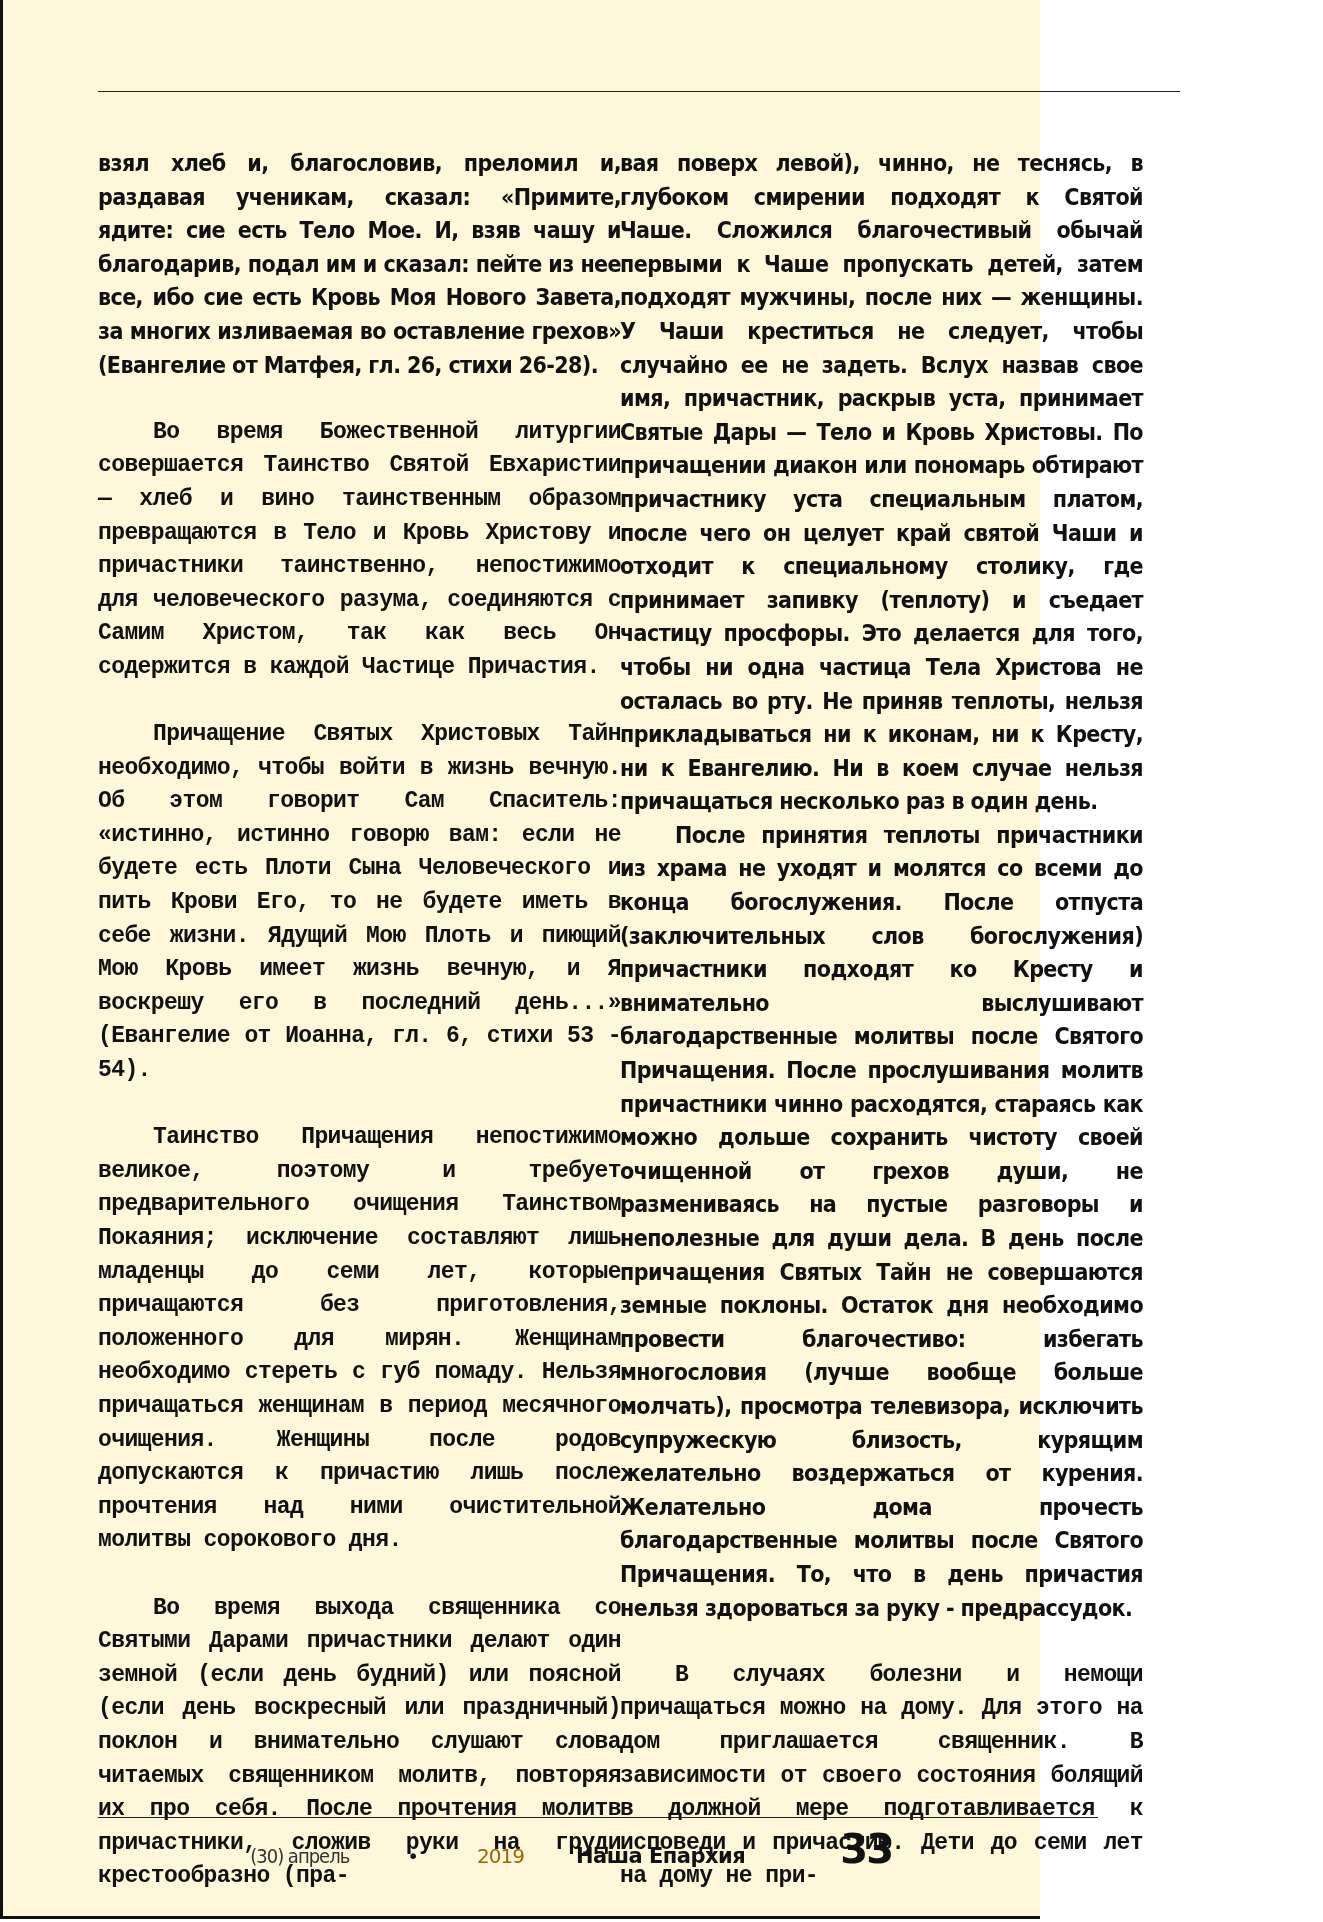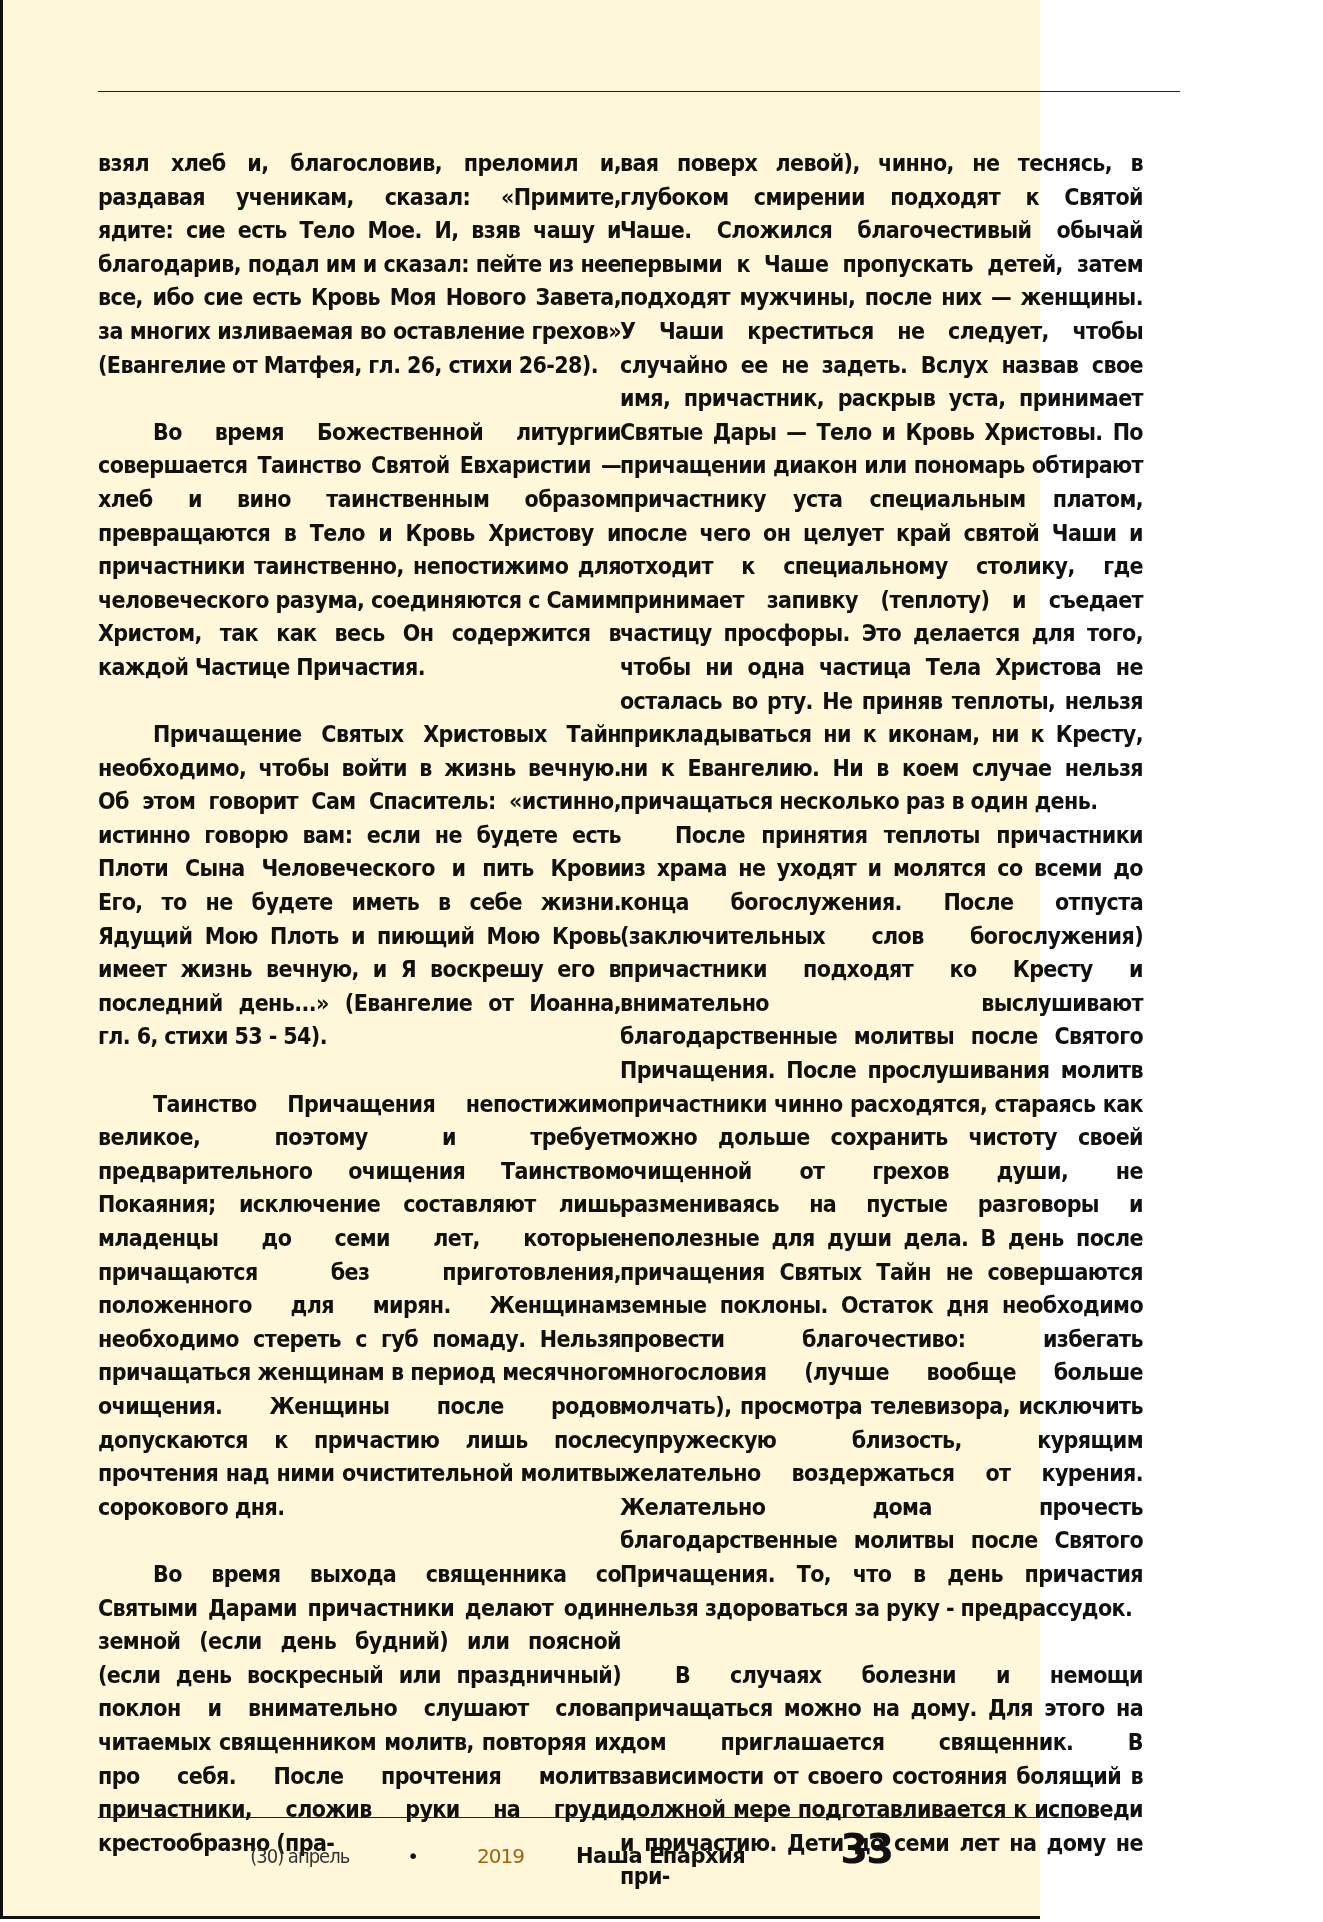--- a/index.html
+++ b/index.html
@@ -18,21 +18,21 @@
   .col {
     position: absolute; top: 147px; width: 523px;
     font-family: "DejaVu Sans Condensed", "DejaVu Sans", sans-serif;
     font-size: 23px; line-height: 33.6px; color: #111; font-weight: bold;
     letter-spacing: -0.6px; text-align: justify; font-stretch: condensed;
   }
   .col-left { left: 95px; }
   .col-right { left: 617px; }
   .col p { margin: 0; text-indent: 0; }
   .col p.indent { text-indent: 55px; }
-  .col p.gap { margin-top: 33.6px; }
+  .col p.gap { margin-top: 33.6px; font-family: Liberation Mono, monospace; }
   .rule-bottom {
     position: absolute; left: 95px; top: 1817px; width: 1000px; height: 0;
     border-top: 1.5px solid #222;
   }
   .footer {
     position: absolute; top: 1826px; right: 148px; display: flex; align-items: baseline;
     font-family: "DejaVu Sans", sans-serif; color: #111; gap: 48px;
   }
   .footer .issue { font-size: 20px; color: #333; letter-spacing: -1px; font-stretch: condensed; }
   .footer .bullet { font-size: 20px; margin: 0 10px; }

